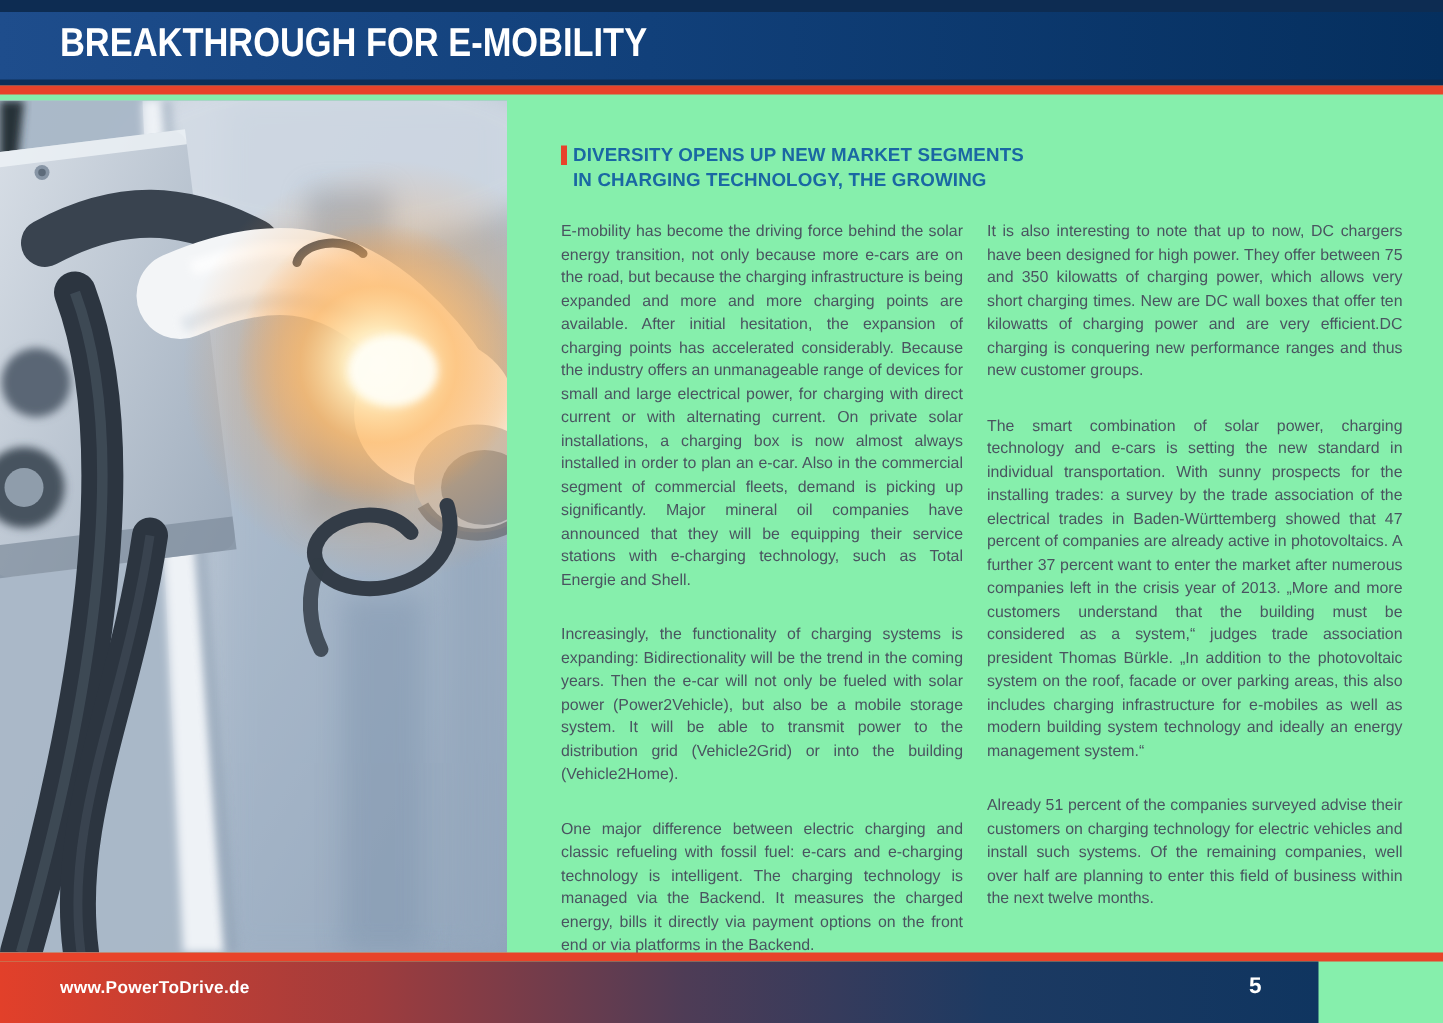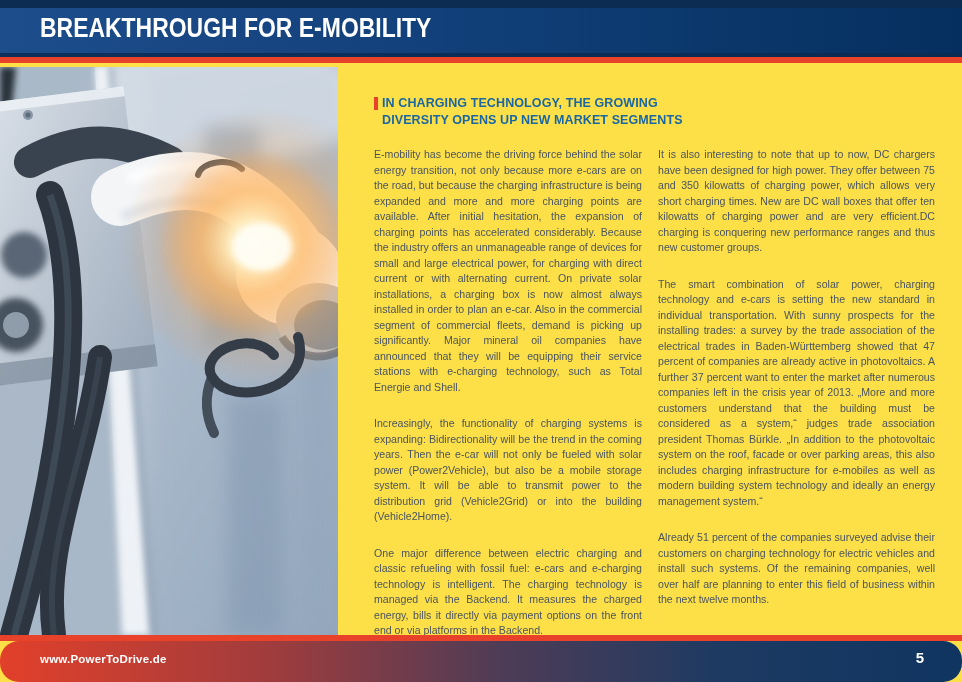--- a/index.html
+++ b/index.html
@@ -9,21 +9,21 @@
     --header-top-strip:#0d2c52;
     --heading-blue:#1a67a3;
     --body-text:#4a5460;
     --byline-name-blue:#3276ad;
     --footer-gradient-left:#e2402a;
     --footer-gradient-right:#0f3560;
   }
   *{box-sizing:border-box;margin:0;padding:0;}
   html,body{width:962px;height:682px;}
   body{font-family:"Liberation Sans",sans-serif;background:#ffffff;overflow:hidden;}
-  .page{position:relative;width:962px;height:682px;background:#fde047;overflow:hidden;}
+  .page{position:relative;width:962px;height:682px;background:#86efac;overflow:hidden;}
 
   
   .header{position:absolute;left:0;top:0;width:962px;height:57px;
     background:linear-gradient(90deg,var(--header-gradient-left,#1e4d8c) 0%, #11407a 45%, var(--header-gradient-right,#052f5e) 100%);}
   .header-topstrip{position:absolute;left:0;top:0;width:100%;height:8px;background:var(--header-top-strip,#0d2c52);}
   .header-bottomstrip{position:absolute;left:0;bottom:0;width:100%;height:4px;background:#0c2a50;opacity:.85;}
   .header-title{position:absolute;left:40px;top:13px;color:#ffffff;font-size:27px;font-weight:bold;
     letter-spacing:0px;transform:scaleX(.85);transform-origin:left center;white-space:nowrap;}
   .header-redline{position:absolute;left:0;top:57px;width:962px;height:6px;background:var(--accent-red,#e8432a);}
 
@@ -40,22 +40,22 @@
   .col{color:var(--body-text,#4a5460);font-size:10.6px;line-height:15.5px;text-align:justify;}
   .col-1{width:268px;}
   .col-2{width:277px;}
   .col p{margin-bottom:21px;}
   .byline{margin-top:50px;font-size:10.6px;line-height:18px;text-align:left;}
   .byline-name{color:var(--byline-name-blue,#3276ad);}
   .byline-role{color:#3c4650;}
 
   
   .footer-redline{position:absolute;left:0;top:635px;width:962px;height:6px;background:var(--accent-red,#e8432a);}
-  .footer{position:absolute;left:0;top:641px;width:962px;height:41px;
-    background:linear-gradient(90deg,var(--footer-gradient-left,#e2402a) 0%, #a03c3d 28%, #4e3c56 52%, #1d3a62 75%, var(--footer-gradient-right,#0f3560) 100%);border-radius:19px;}
+  .footer{position:absolute;left:0;top:641px;width:879px;height:41px;
+    background:linear-gradient(90deg,var(--footer-gradient-left,#e2402a) 0%, #a03c3d 28%, #4e3c56 52%, #1d3a62 75%, var(--footer-gradient-right,#0f3560) 100%);}
   .footer-url{position:absolute;left:40px;top:12px;color:#ffffff;font-size:11.5px;font-weight:bold;letter-spacing:.2px;}
   .footer-page{position:absolute;right:38px;top:8px;color:#ffffff;font-size:15px;font-weight:bold;}
 </style>
 </head>
 <body>
 
 <div class="page">
 
   <div class="header">
     <div class="header-topstrip"></div>
@@ -147,22 +147,22 @@
         <path d="M 298 270 C 314 322, 232 342, 212 310 C 198 284, 252 262, 274 288" stroke="#333c47" stroke-width="10" fill="none" stroke-linecap="round"></path>
         <path d="M 212 310 C 204 330, 206 350, 214 366" stroke="#333c47" stroke-width="10" fill="none" stroke-linecap="round" opacity="0.85"></path>
       </g>
     </svg>
   </div>
 
   <div class="article">
     <div class="article-heading">
       <div class="heading-bar"></div>
       <div class="heading-lines">
+        <div>DIVERSITY OPENS UP NEW MARKET SEGMENTS</div>
         <div>IN CHARGING TECHNOLOGY, THE GROWING</div>
-        <div>DIVERSITY OPENS UP NEW MARKET SEGMENTS</div>
       </div>
     </div>
 
     <div class="columns">
       <div class="col col-1">
         <p>E-mobility has become the driving force behind the solar energy transition, not only because more e-cars are on the road, but because the charging infrastructure is being expanded and more and more charging points are available. After initial hesitation, the expansion of charging points has accelerated considerably. Because the industry offers an unmanageable range of devices for small and large electrical power, for charging with direct current or with alternating current. On private solar installations, a charging box is now almost always installed in order to plan an e-car. Also in the commercial segment of commercial fleets, demand is picking up significantly. Major mineral oil companies have announced that they will be equipping their service stations with e-charging technology, such as Total Energie and Shell.</p>
         <p>Increasingly, the functionality of charging systems is expanding: Bidirectionality will be the trend in the coming years. Then the e-car will not only be fueled with solar power (Power2Vehicle), but also be a mobile storage system. It will be able to transmit power to the distribution grid (Vehicle2Grid) or into the building (Vehicle2Home).</p>
         <p>One major difference between electric charging and classic refueling with fossil fuel: e-cars and e-charging technology is intelligent. The charging technology is managed via the Backend. It measures the charged energy, bills it directly via payment options on the front end or via platforms in the Backend.</p>
         <p>This opens up completely new business models for suppliers of electricity and suppliers of enery storage devices. For example, surplus electricity from one's own solar roof can be can be „parked“ in the grid for later mobile use via the charging card. Several charging points can also be controlled in such a way that the grid connection is not overloaded. (dynamic charging regime).</p>
       </div>

